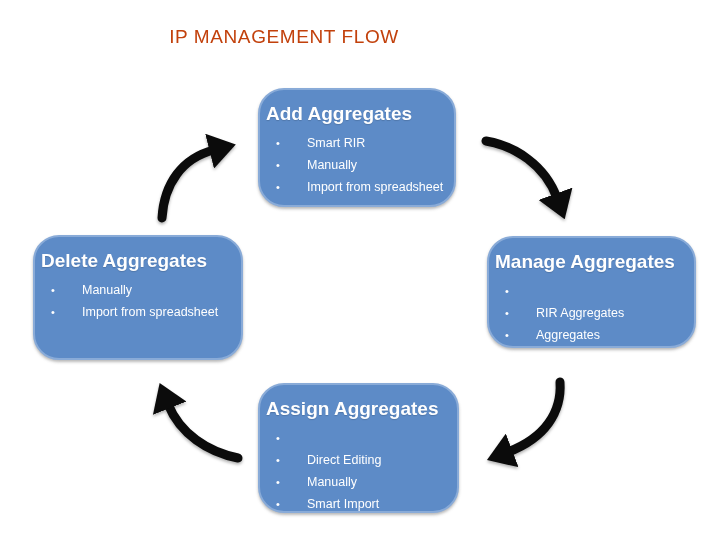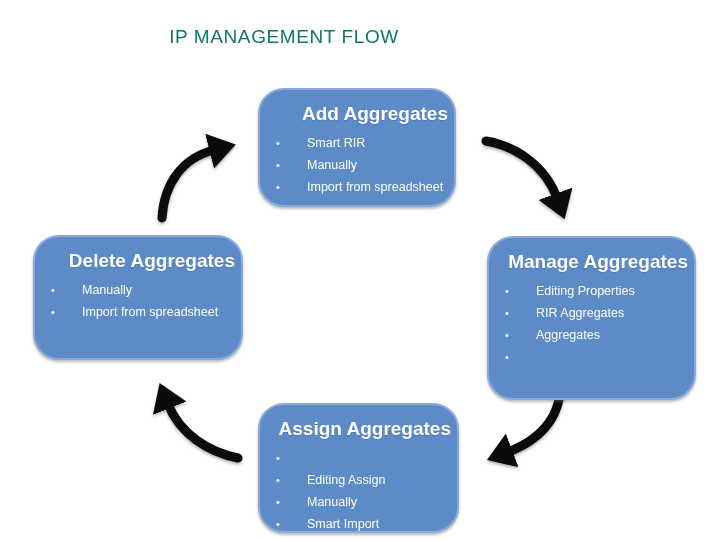--- a/index.html
+++ b/index.html
@@ -3,44 +3,44 @@
 <meta charset="utf-8">
 <style>
   html,body { margin:0; padding:0; background:#ffffff; }
   .slide {
     position:relative; width:720px; height:540px; background:#ffffff;
     overflow:hidden; font-family:"Liberation Sans", sans-serif;
   }
   .slide-title {
     position:absolute; top:26px; left:0; width:568px;
     text-align:center; font-size:19px; font-weight:400;
-    letter-spacing:0.6px; color:#0f766e;
+    letter-spacing:0.6px; color:#c2410c;
   }
   .box {
     position:absolute; box-sizing:border-box;
     background:#5d8bc7;
     border:2px solid #89abd8;
     border-radius:26px;
     box-shadow:0 2px 3px rgba(100,100,100,0.45);
     color:#ffffff;
   }
   .box h2 {
-    margin:13px 6px 7px; text-align:right;
+    margin:13px 6px 7px; text-align:left;
     font-size:19px; font-weight:bold; color:#ffffff;
     text-shadow:0 1px 1px rgba(0,0,0,0.15);
   }
   .box ul { list-style:none; margin:0; padding:0 6px 0 16px; }
   .box li {
     display:flex; align-items:baseline;
     font-size:12.5px; line-height:22px; color:#ffffff;
   }
   .dot { flex:0 0 31px; font-size:11px; }
   .box-add    { left:258px; top:88px;  width:198px; height:119px; }
-  .box-manage { left:487px; top:236px; width:209px; height:164px; }
-  .box-assign { left:258px; top:383px; width:201px; height:130px;margin-top:20px; }
+  .box-manage { left:487px; top:236px; width:209px; height:112px; }
+  .box-assign { left:258px; top:383px; width:201px; height:130px; }
   .box-delete { left:33px;  top:235px; width:210px; height:125px; }
   .arrows { position:absolute; left:0; top:0; }
   .arrows path.curve {
     fill:none; stroke:#0b0b0b; stroke-width:9; stroke-linecap:round;
   }
   .arrows { filter:drop-shadow(0 2px 1.5px rgba(0,0,0,0.30)); }
 </style>
 </head>
 <body>
 
@@ -76,21 +76,20 @@
         <span>Import from spreadsheet</span>
       </li>
     </ul>
   </div>
 
   <div class="box box-manage">
     <h2>Manage Aggregates</h2>
     <ul>
       <li>
         <span class="dot">•</span>
-        <span>Editing Properties</span>
       </li>
       <li>
         <span class="dot">•</span>
         <span>RIR Aggregates</span>
       </li>
       <li>
         <span class="dot">•</span>
         <span>Aggregates</span>
       </li>
       <li>
@@ -100,21 +99,21 @@
   </div>
 
   <div class="box box-assign">
     <h2>Assign Aggregates</h2>
     <ul>
       <li>
         <span class="dot">•</span>
       </li>
       <li>
         <span class="dot">•</span>
-        <span>Editing Assign</span>
+        <span>Direct Editing</span>
       </li>
       <li>
         <span class="dot">•</span>
         <span>Manually</span>
       </li>
       <li>
         <span class="dot">•</span>
         <span>Smart Import</span>
       </li>
     </ul>

